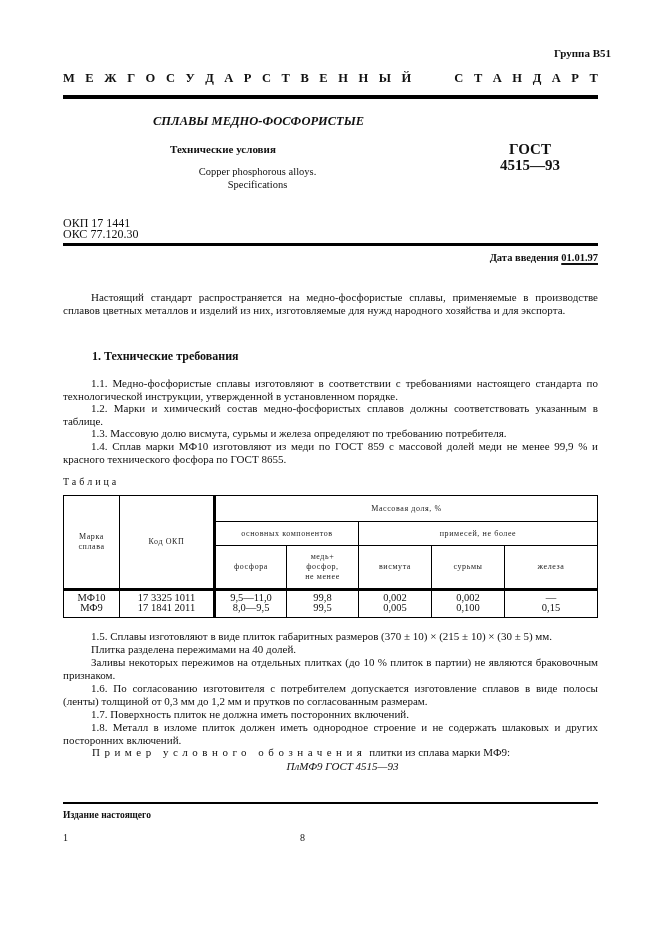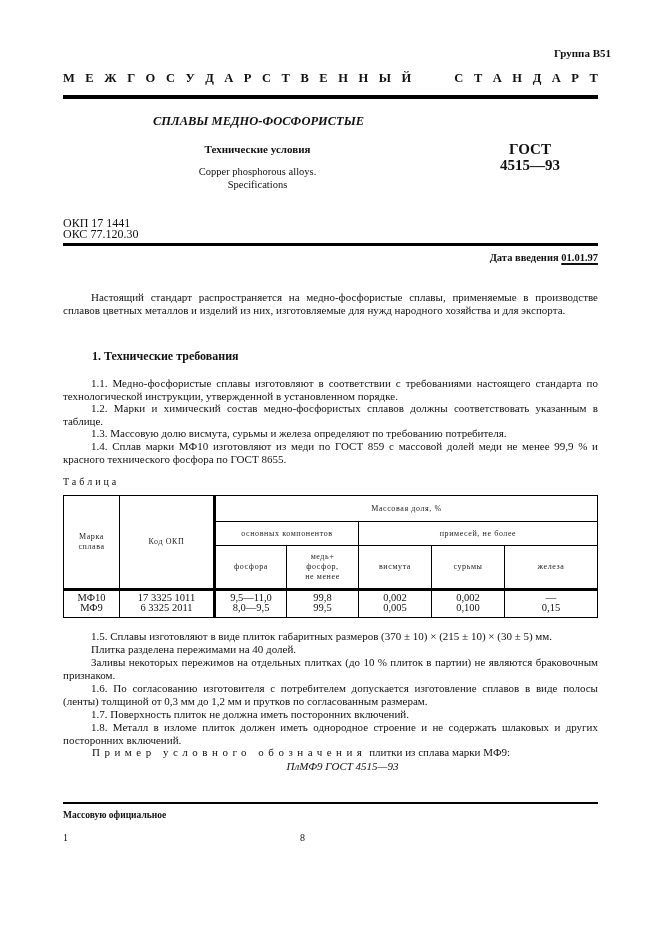--- a/index.html
+++ b/index.html
@@ -15,21 +15,21 @@
     .group-label { right: 50px; top: 47px; font-size: 11px; font-weight: bold; }
     .interstate {
       left: 63px; top: 71px; width: 535px;
       font-size: 12.5px; font-weight: bold;
       display: flex; justify-content: space-between;
     }
     .interstate .gap { width: 22px; }
     .rule-thick { left: 63px; width: 535px; height: 4px; background: #000; }
 
     .title-main { left: 153px; top: 114px; font-size: 12.5px; font-weight: bold; font-style: italic; }
-    .subtitle { left: 170px; top: 143px; width: 175px; text-align: center; font-size: 11px; font-weight: bold; }
+    .subtitle { left: 170px; top: 143px; width: 175px; font-size: 11px; font-weight: bold; }
     .english { left: 170px; top: 165px; width: 175px; text-align: center; font-size: 10.5px; line-height: 13px; }
     .gost { left: 480px; top: 141px; width: 100px; text-align: center; font-size: 15px; font-weight: bold; line-height: 16px; }
 
     .codes { left: 63px; top: 218px; font-size: 12px; line-height: 11px; }
     .rule-med { left: 63px; top: 243px; width: 535px; height: 3px; background: #000; }
 
     .intro-date { right: 63px; top: 252px; font-size: 10.5px; font-weight: bold; }
     .intro-date .d { text-decoration: underline; text-underline-offset: 2px; text-decoration-thickness: 2px; }
 
     .para {
@@ -168,21 +168,21 @@
     <td style="width:73px;">сурьмы</td>
     <td>железа</td>
   </tr>
   <tr class="data">
     <td>
       <div>МФ10</div>
       <div>МФ9</div>
     </td>
     <td>
       <div>17 3325 1011</div>
-      <div>6 3325 2011</div>
+      <div>17 1841 2011</div>
     </td>
     <td class="thick-l">
       <div>9,5—11,0</div>
       <div>8,0—9,5</div>
     </td>
     <td>
       <div>99,8</div>
       <div>99,5</div>
     </td>
     <td>
@@ -207,15 +207,15 @@
 <div class="abs para" style="top:682px;"><span class="ind"></span><span>1.6. По согласованию изготовителя с потребителем допускается изготовление сплавов в виде полосы (ленты) толщиной от 0,3 мм до 1,2 мм и прутков по согласованным размерам.</span></div>
 <div class="abs para" style="top:708px;"><span class="ind"></span><span>1.7. Поверхность плиток не должна иметь посторонних включений.</span></div>
 <div class="abs para" style="top:721px;"><span class="ind"></span><span>1.8. Металл в изломе плиток должен иметь однородное строение и не содержать шлаковых и других посторонних включений.</span></div>
 
 <div class="abs example-label">
   <span class="sp">Пример условного обозначения</span><span> плитки из сплава марки МФ9:</span>
 </div>
 <div class="abs designation">ПлМФ9 ГОСТ 4515—93</div>
 
 <div class="abs rule-foot"></div>
-<div class="abs official">Массовую официальное</div>
+<div class="abs official">Издание настоящего</div>
 <div class="abs page-left">1</div>
 <div class="abs page-center">8</div>
 
 </body></html>

